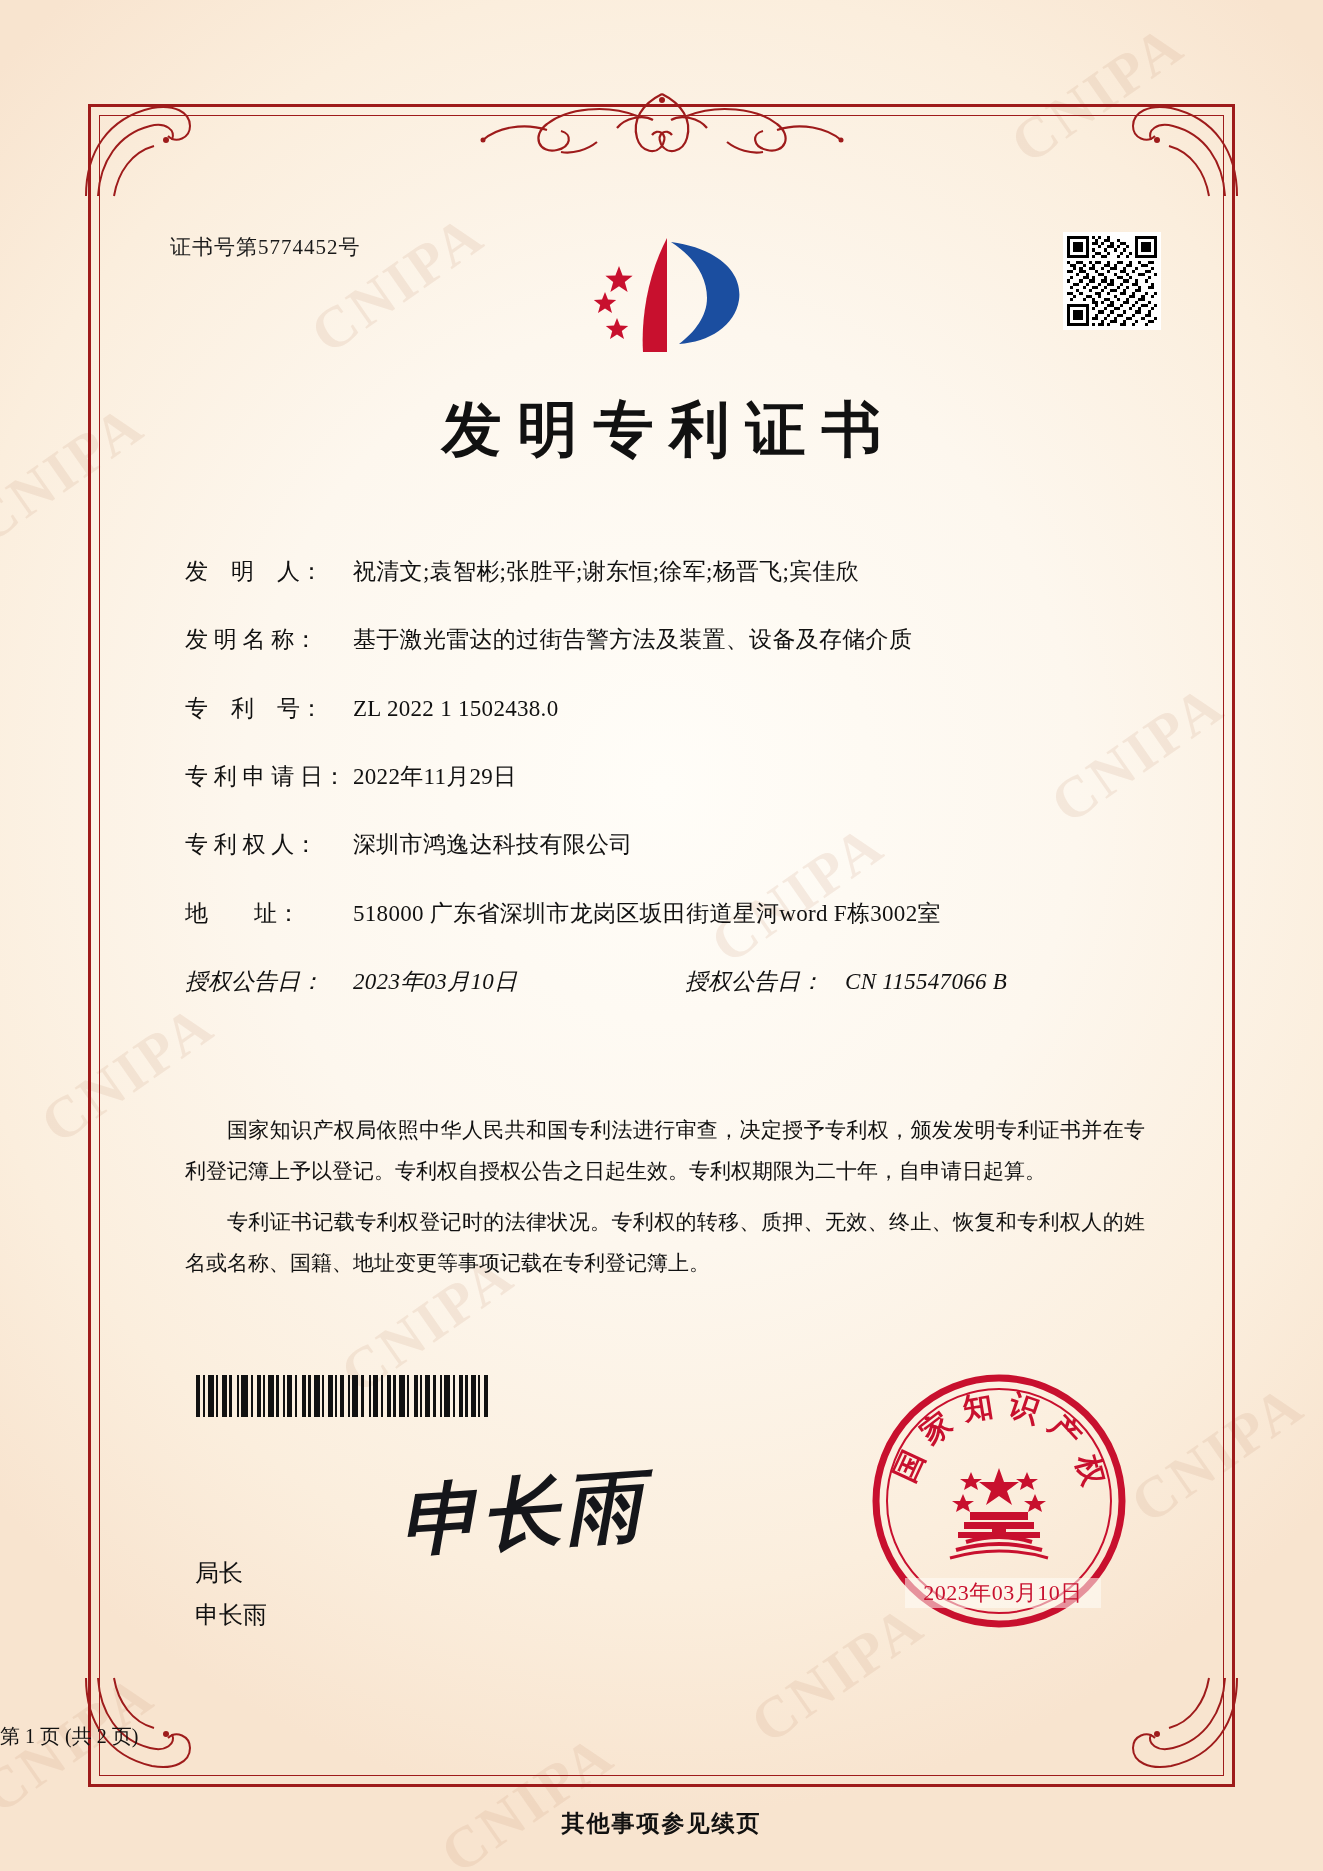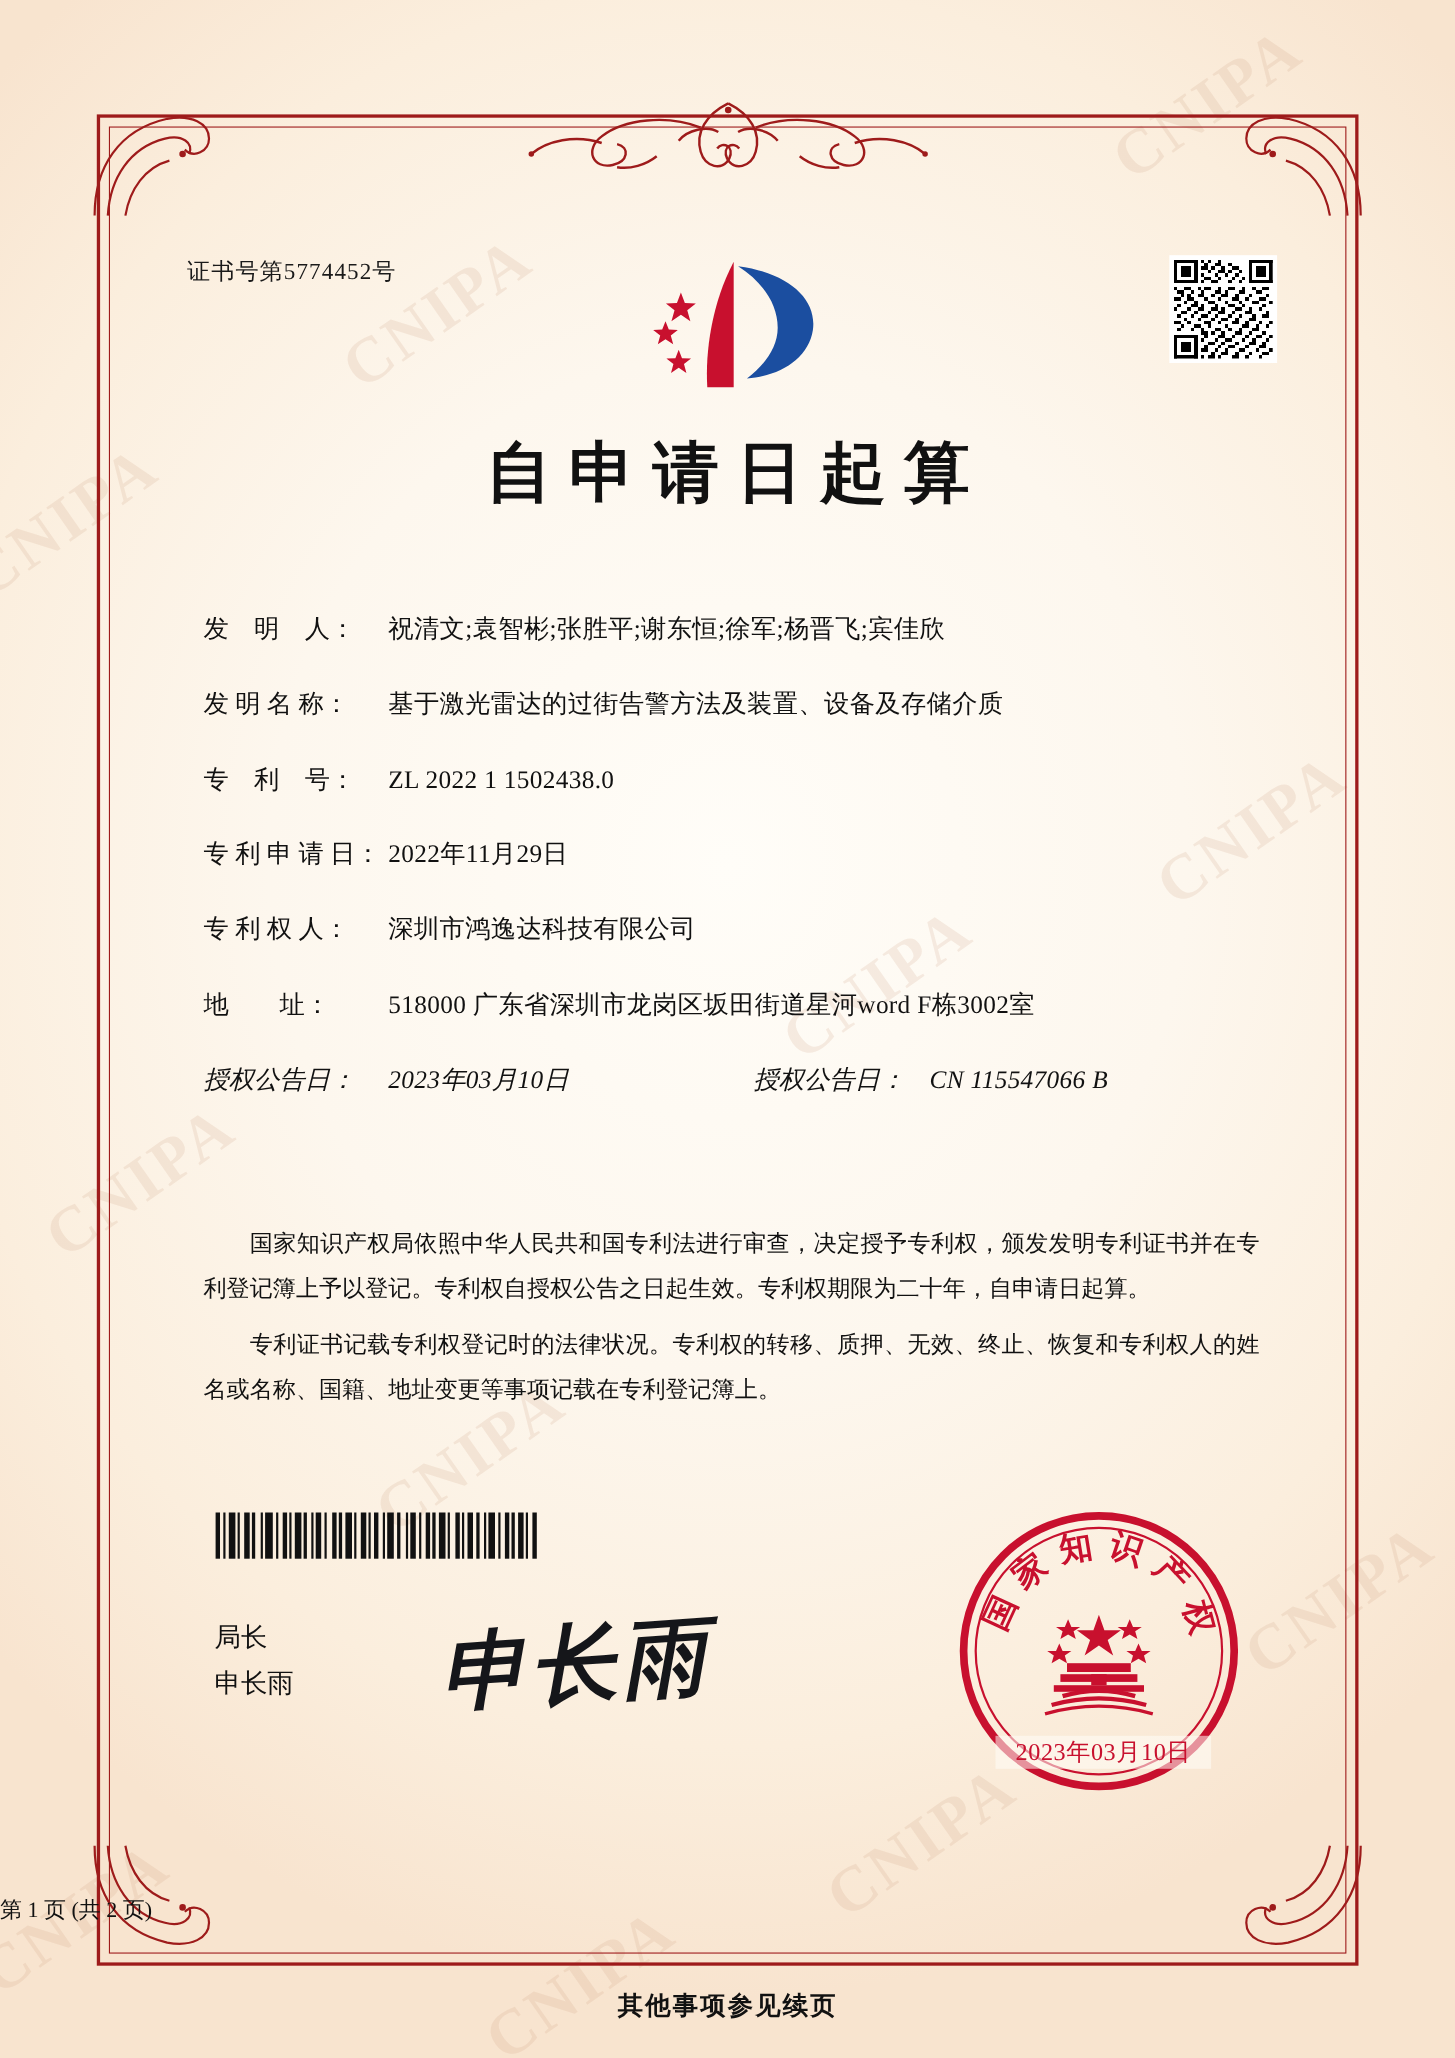--- a/index.html
+++ b/index.html
@@ -192,21 +192,21 @@
     height: 42px;
     display: flex;
     align-items: stretch;
   }
   .barcode span { display: block; height: 100%; }
 
   
   .sig-label {
     position: absolute;
     left: 195px;
-    top: 1468px;
+    top: 1552px;
     font-size: 24px;
     line-height: 1.75;
     color: #111;
   }
   .sig-script {
     position: absolute;
     left: 400px;
     top: 1462px;
     font-family: "Liberation Serif", serif;
     font-size: 78px;
@@ -552,21 +552,21 @@
       <path d="M100 10 L 100 124 L 76 124 C 74 92, 80 48, 100 10 Z" fill="#c8102e"></path>
 
       <g fill="#c8102e">
         <polygon points="52,38 55.6,47.4 65.6,47.8 57.8,54 60.6,64 52,58.2 43.4,64 46.2,54 38.4,47.8 48.4,47.4"></polygon>
         <polygon points="38,64 41,71.6 49.2,72 42.8,77 45,85 38,80.4 31,85 33.2,77 26.8,72 35,71.6"></polygon>
         <polygon points="50,90 53,97.6 61.2,98 54.8,103 57,111 50,106.4 43,111 45.2,103 38.8,98 47,97.6"></polygon>
       </g>
     </svg>
   </div>
 
-  <div class="main-title">自申请日起算</div>
+  <div class="main-title">发明专利证书</div>
 
   <div class="fields">
     <div class="field-row">
       <div class="field-label">发    明    人：</div>
       <div class="field-value">祝清文;袁智彬;张胜平;谢东恒;徐军;杨晋飞;宾佳欣</div>
     </div>
     <div class="field-row">
       <div class="field-label">发 明 名 称：</div>
       <div class="field-value">基于激光雷达的过街告警方法及装置、设备及存储介质</div>
     </div>

